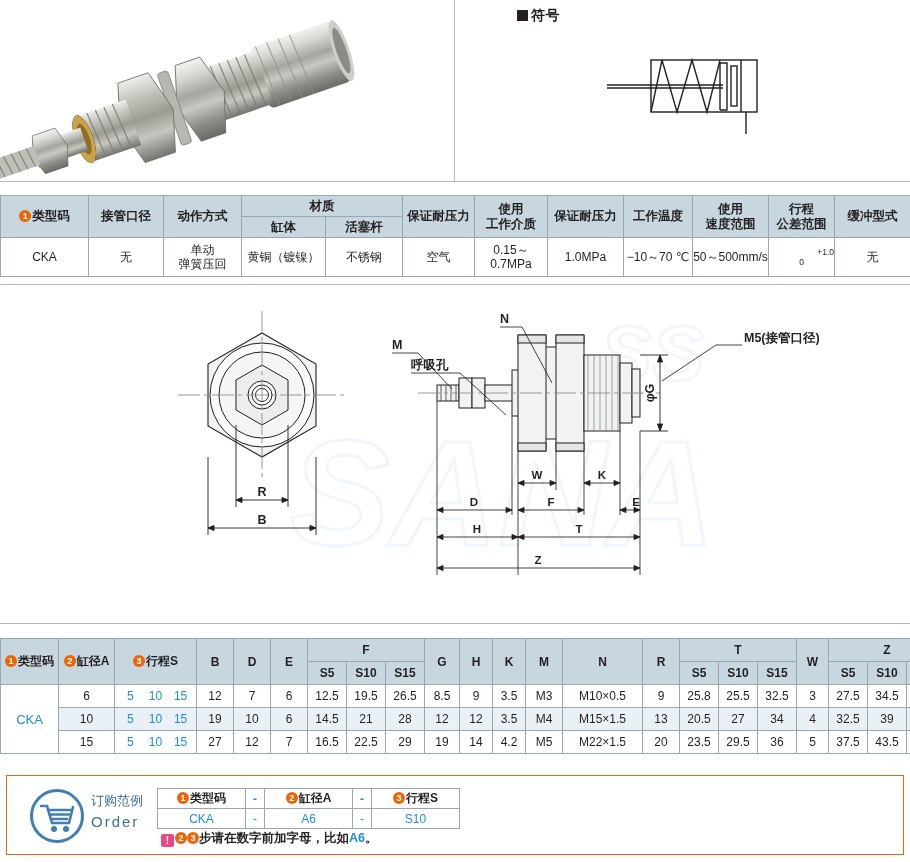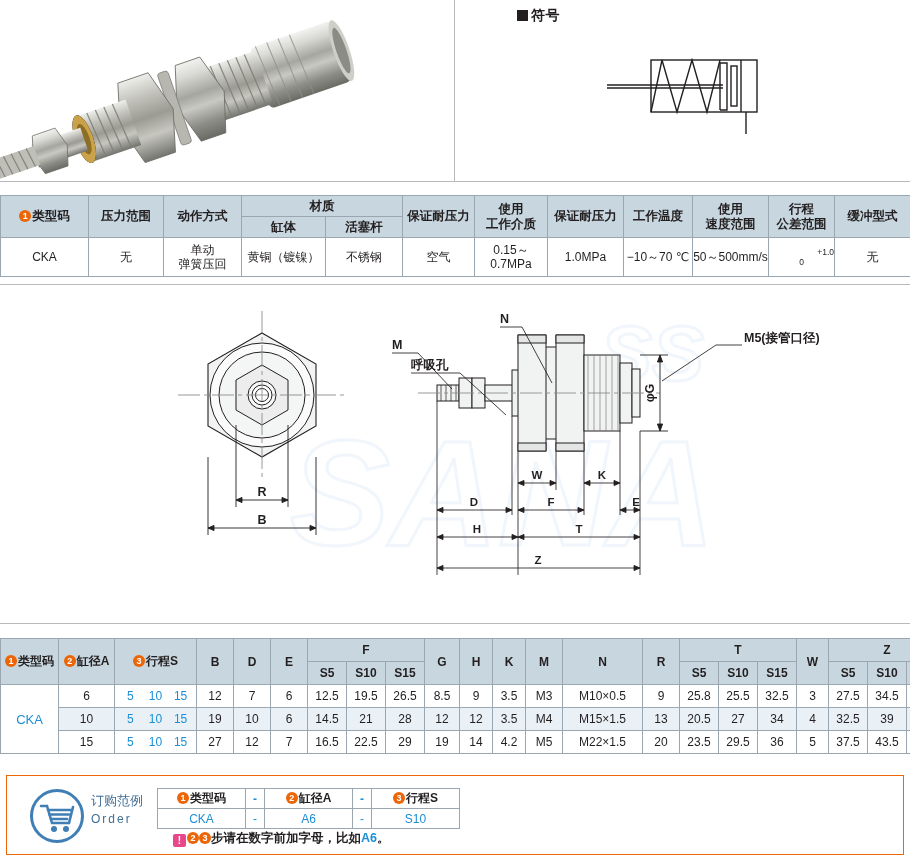--- a/index.html
+++ b/index.html
@@ -39,27 +39,27 @@
   .dim td{height:22px;background:#ffffff;}
   .dim tr.alt td{background:#e9f1f6;}
   .dim td.cka{font-size:13px;color:#1c8fd6;}
   .stroke-cell{padding:0 2px;}
   .stroke-cell span{display:inline-block;width:31%;color:#1c8fd6;}
 
   
   .orderbox{position:absolute;left:6px;top:775px;width:898px;height:80px;border:1px solid #ec6608;box-sizing:border-box;background:#fff;}
   .cart{position:absolute;left:22px;top:12px;width:56px;height:56px;}
   .ordlabel{position:absolute;left:84px;top:16px;font-size:13px;color:#3f6e96;line-height:1.45;font-weight:normal;}
-  .ordlabel .en{letter-spacing:2px;font-size:12px;}
+  .ordlabel .en{letter-spacing:2px;font-size:15px;}
   .ordtbl{position:absolute;left:150px;top:12px;border-collapse:collapse;table-layout:fixed;}
   .ordtbl th,.ordtbl td{border:1px solid #9aa7b0;text-align:center;font-size:12px;height:19px;padding:0;}
   .ordtbl th{background:#fff;font-weight:bold;}
   .ordtbl td{color:#1c8fd6;background:#fff;}
   .ordtbl .dash{width:18px;border-left:1px solid #9aa7b0;border-right:1px solid #9aa7b0;color:#1c8fd6;}
-  .ordnote{position:absolute;left:166px;top:54px;font-size:12.5px;font-weight:bold;color:#231f20;white-space:nowrap;}
+  .ordnote{position:absolute;left:154px;top:54px;font-size:12.5px;font-weight:bold;color:#231f20;white-space:nowrap;}
   .excl{display:inline-block;width:13px;height:13px;background:#e8488a;color:#fff;font-size:10px;line-height:13px;
         text-align:center;border-radius:2px;font-weight:bold;vertical-align:-2px;margin-right:1px;}
   .ordnote .numdot{margin-right:0;}
 </style>
 </head>
 <body>
 
 <div class="page">
 
   <div class="topband">
@@ -166,21 +166,21 @@
       <col style="width:73px">
         <col style="width:76px">
         <col style="width:69px">
       <col style="width:76px">
         <col style="width:66px">
         <col style="width:76px">
     </colgroup>
     <tbody>
         <tr>
       <th rowspan="2"><span class="numdot">1</span><span>类型码</span></th>
-      <th rowspan="2">压力范围</th>
+      <th rowspan="2">接管口径</th>
       <th rowspan="2">动作方式</th>
       <th colspan="2">材质</th>
       <th rowspan="2">保证耐压力</th>
       <th rowspan="2"><span>使用</span><br><span>工作介质</span></th>
       <th rowspan="2">保证耐压力</th>
       <th rowspan="2">工作温度</th>
       <th rowspan="2"><span>使用</span><br><span>速度范围</span></th>
       <th rowspan="2"><span>行程</span><br><span>公差范围</span></th>
       <th rowspan="2">缓冲型式</th>
     </tr>

